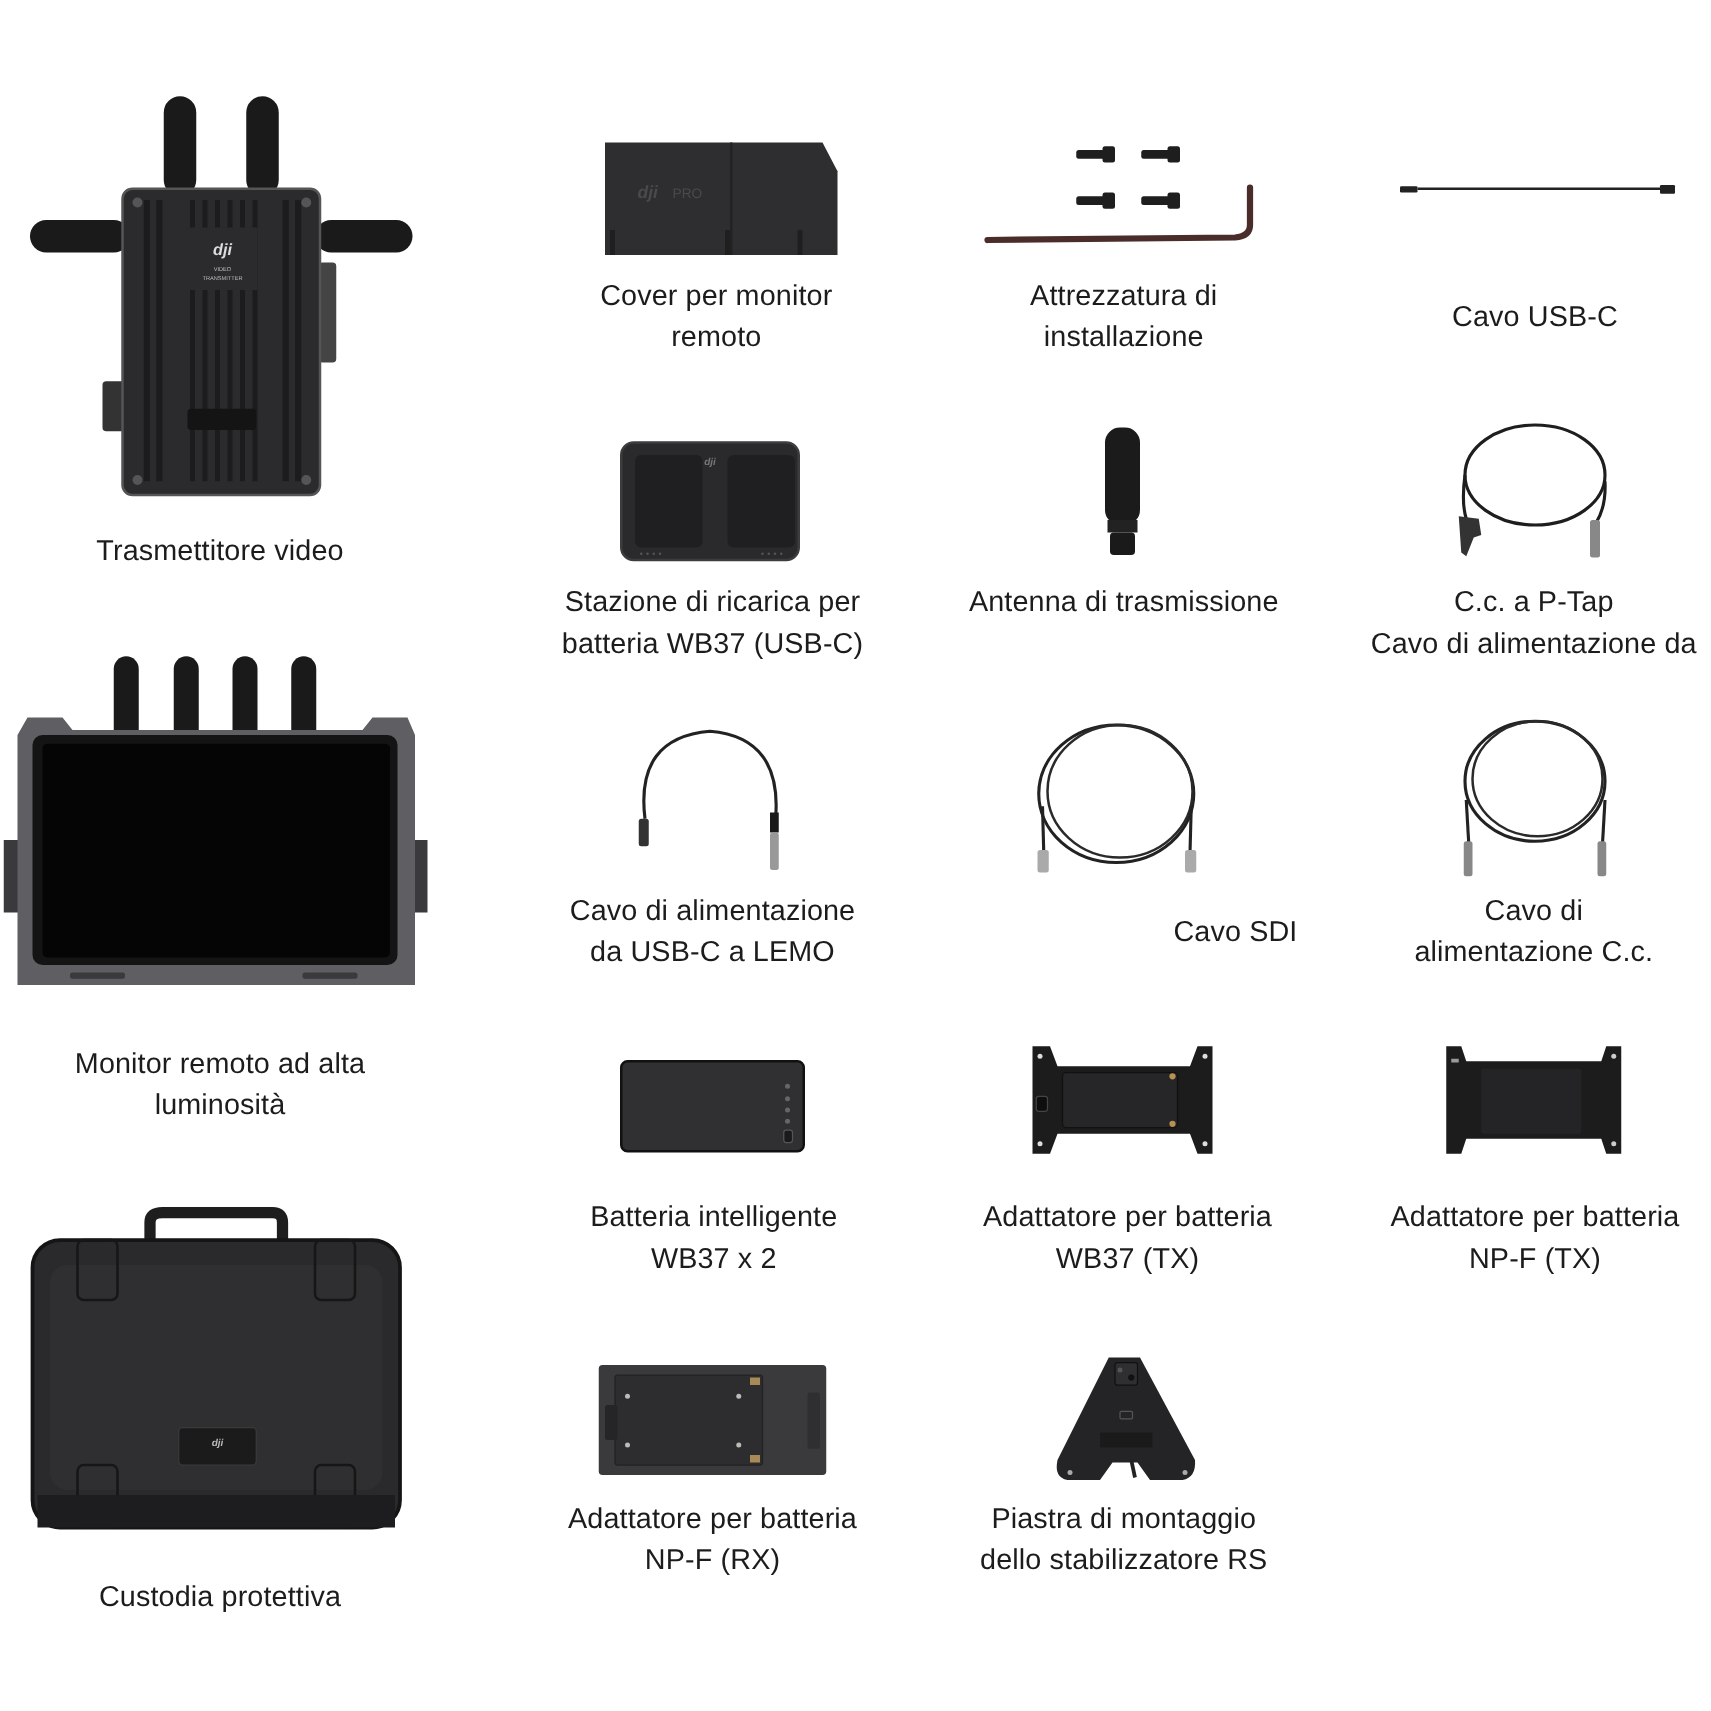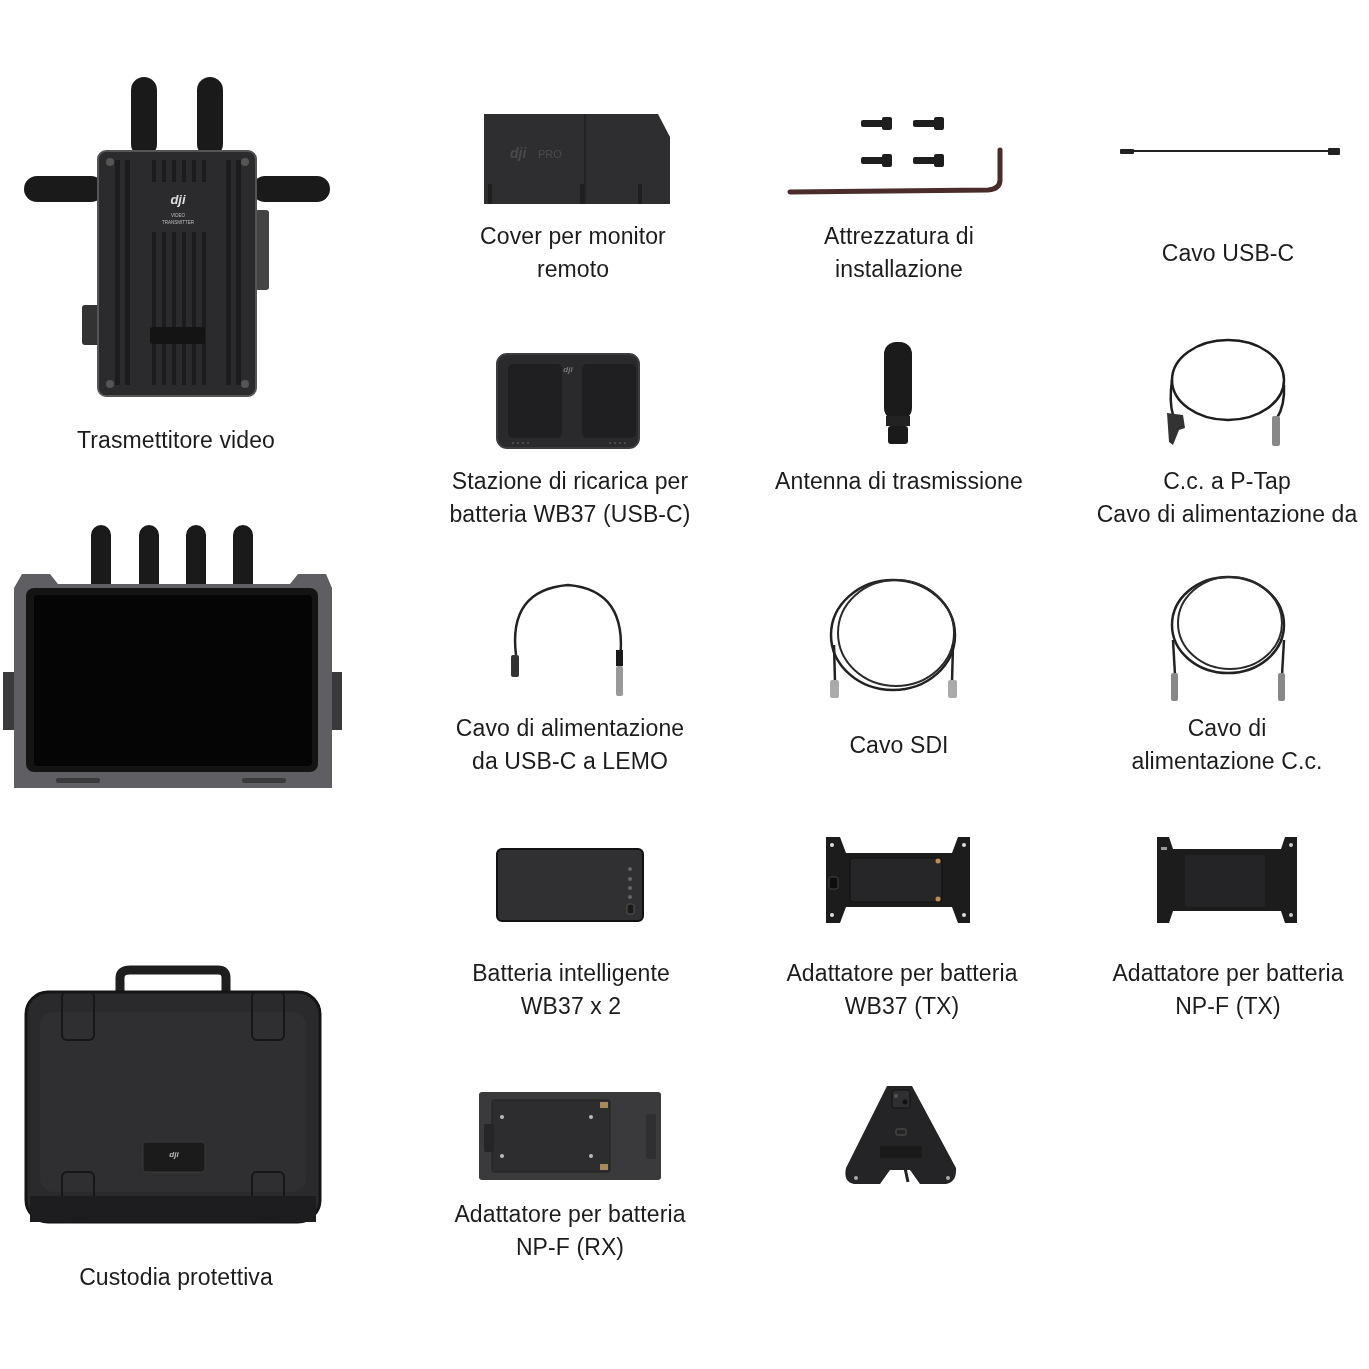--- a/index.html
+++ b/index.html
@@ -106,20 +106,24 @@
       <rect x="233" y="15" width="20" height="75" rx="10"></rect>
     </g>
     <rect x="3" y="162" width="12" height="58" fill="#3a3a3c"></rect>
     <rect x="330" y="162" width="12" height="58" fill="#3a3a3c"></rect>
     <path d="M22 64 L50 64 L58 74 L290 74 L298 64 L326 64 L332 78 L332 278 L14 278 L14 78 Z" fill="#5f5e63"></path>
     <rect x="26" y="78" width="292" height="184" rx="8" fill="#141414"></rect>
     <rect x="34" y="85" width="278" height="171" rx="4" fill="#050505"></rect>
     <rect x="56" y="268" width="44" height="5" rx="2" fill="#3a3a3c"></rect>
     <rect x="242" y="268" width="44" height="5" rx="2" fill="#3a3a3c"></rect>
   </svg>
+  <div class="label" style="left:0;top:324px;width:352px;">
+    <span>Monitor remoto ad alta</span>
+    <span>luminosità</span>
+  </div>
 </div>
 
 <div class="item" style="left:430px;top:330px;width:280px;height:210px;">
   <svg width="280" height="125" style="left:0;top:0;">
     <rect x="67" y="24" width="142" height="94" rx="10" fill="#2a2a2c" stroke="#3c3c3e" stroke-width="2"></rect>
     <rect x="78" y="34" width="54" height="74" rx="5" fill="#1f1f21"></rect>
     <rect x="152" y="34" width="54" height="74" rx="5" fill="#1f1f21"></rect>
     <text x="138" y="42" font-size="8" font-style="italic" font-weight="bold" fill="#777" text-anchor="middle" font-family="Liberation Sans, sans-serif">dji</text>
     <g fill="#555">
         <circle cx="83" cy="113" r="1"></circle>
@@ -178,21 +182,21 @@
 
 <div class="item" style="left:760px;top:570px;width:280px;height:220px;">
   <svg width="280" height="140" style="left:0;top:0;">
     <ellipse cx="133" cy="65" rx="62" ry="55" fill="none" stroke="#222" stroke-width="2.5"></ellipse>
     <ellipse cx="136" cy="63" rx="58" ry="53" fill="none" stroke="#2a2a2a" stroke-width="2"></ellipse>
     <path d="M74 75 L75 112" stroke="#222" stroke-width="2.5"></path>
     <path d="M193 75 L192 112" stroke="#222" stroke-width="2.5"></path>
     <rect x="70" y="110" width="9" height="18" rx="2" fill="#aaa"></rect>
     <rect x="188" y="110" width="9" height="18" rx="2" fill="#aaa"></rect>
   </svg>
-  <div class="label" style="left:0;top:159px;width:278px;">
+  <div class="label" style="left:0;top:159px;width:278px;text-align:right;">
     <span>Cavo SDI</span>
   </div>
 </div>
 
 <div class="item" style="left:1085px;top:570px;width:284px;height:220px;">
   <svg width="284" height="140" style="left:0;top:0;">
     <ellipse cx="143" cy="55" rx="56" ry="48" fill="none" stroke="#222" stroke-width="2.5"></ellipse>
     <ellipse cx="145" cy="53" rx="52" ry="46" fill="none" stroke="#2a2a2a" stroke-width="2"></ellipse>
     <path d="M88 70 L90 105" stroke="#222" stroke-width="2.5"></path>
     <path d="M199 70 L197 105" stroke="#222" stroke-width="2.5"></path>
@@ -300,13 +304,17 @@
     <path d="M127 16 L152 16 L196 98 Q197 112 186 114 L160 114 L150 100 L130 100 L120 114 L94 114 Q83 112 86 98 Z" fill="#242426"></path>
     <rect x="132" y="20" width="18" height="18" rx="2" fill="#2f2f31" stroke="#111"></rect>
     <circle cx="136" cy="26" r="2" fill="#555"></circle>
       <circle cx="145" cy="32" r="2.5" fill="#111"></circle>
     <rect x="136" y="59" width="10" height="6" rx="1" fill="none" stroke="#555"></rect>
     <rect x="120" y="76" width="42" height="12" fill="#1a1a1a"></rect>
     <line x1="145" y1="98" x2="148" y2="112" stroke="#222" stroke-width="3"></line>
     <circle cx="96" cy="108" r="2" fill="#aaa"></circle>
       <circle cx="188" cy="108" r="2" fill="#aaa"></circle>
   </svg>
+  <div class="label" style="left:0;top:128px;width:278px;">
+    <span>Piastra di montaggio</span>
+    <span>dello stabilizzatore RS</span>
+  </div>
 </div>
 
 </body></html>

